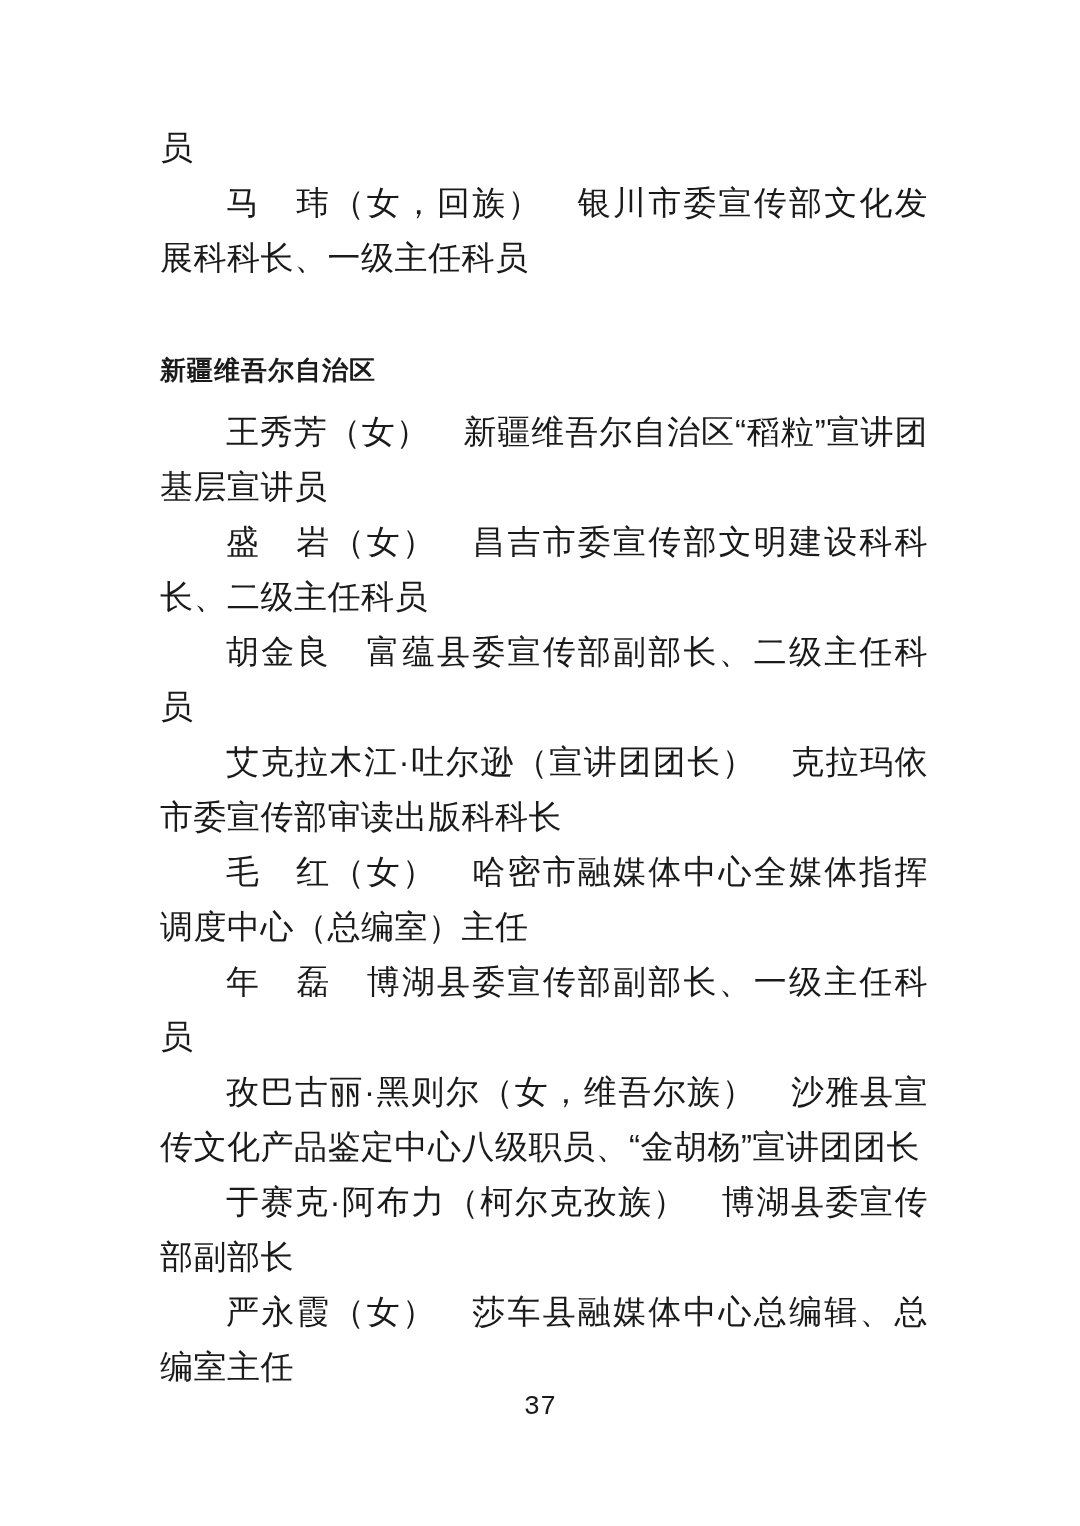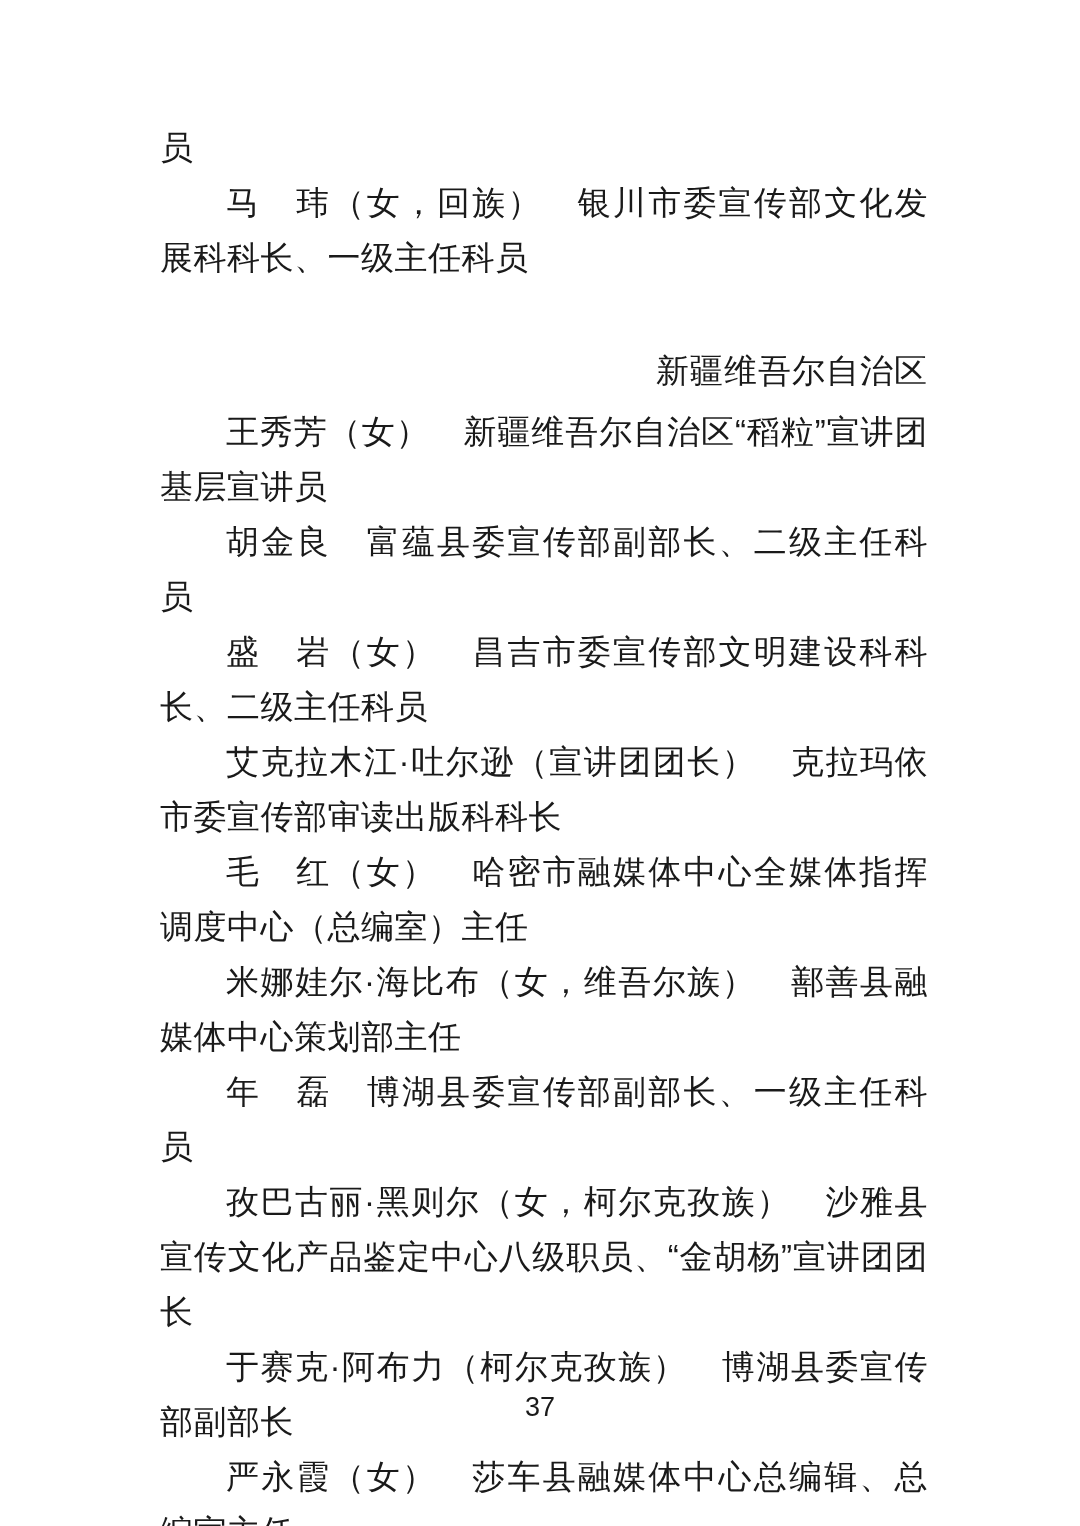--- a/index.html
+++ b/index.html
@@ -30,59 +30,58 @@
     text-align: justify;
     text-justify: inter-ideograph;
     margin: 0;
     white-space: pre-wrap;
     word-break: break-all;
   }
   .indent {
     text-indent: 66px;
   }
   .section-title {
-    font-size: 33px;
+    font-size: 26px;
     line-height: 55px;
-    font-weight: normal;
-    text-align: right;
+    font-weight: bold;
+    text-align: left;
     margin: 0;
     letter-spacing: 1px;
   }
   .spacer-before-title {
     height: 58px;
   }
   .spacer-after-title {
     height: 6px;
   }
   .page-number {
     position: absolute;
     left: 0;
     right: 0;
     top: 1392px;
     text-align: center;
     font-size: 27px;
     color: #1a1a1a;
-    font-family: Liberation Sans, sans-serif;
+    font-family: Liberation Mono, monospace;
   }
 </style>
 </head>
 <body>
 
 <div class="page">
   <div class="content">
       <div class="para">员</div>
       <div class="para indent">马　玮（女，回族）　银川市委宣传部文化发展科科长、一级主任科员</div>
       <div class="spacer-before-title"></div>
       <div class="section-title">新疆维吾尔自治区</div>
       <div class="spacer-after-title"></div>
       <div class="para indent">王秀芳（女）　新疆维吾尔自治区“稻粒”宣讲团基层宣讲员</div>
+      <div class="para indent">盛　岩（女）　昌吉市委宣传部文明建设科科长、二级主任科员</div>
       <div class="para indent">胡金良　富蕴县委宣传部副部长、二级主任科员</div>
-      <div class="para indent">盛　岩（女）　昌吉市委宣传部文明建设科科长、二级主任科员</div>
       <div class="para indent">艾克拉木江·吐尔逊（宣讲团团长）　克拉玛依市委宣传部审读出版科科长</div>
       <div class="para indent">毛　红（女）　哈密市融媒体中心全媒体指挥调度中心（总编室）主任</div>
-      <div class="para indent">米娜娃尔·海比布（女，维吾尔族）　鄯善县融媒体中心策划部主任</div>
       <div class="para indent">年　磊　博湖县委宣传部副部长、一级主任科员</div>
-      <div class="para indent">孜巴古丽·黑则尔（女，柯尔克孜族）　沙雅县宣传文化产品鉴定中心八级职员、“金胡杨”宣讲团团长</div>
+      <div class="para indent">孜巴古丽·黑则尔（女，维吾尔族）　沙雅县宣传文化产品鉴定中心八级职员、“金胡杨”宣讲团团长</div>
       <div class="para indent">于赛克·阿布力（柯尔克孜族）　博湖县委宣传部副部长</div>
       <div class="para indent">严永霞（女）　莎车县融媒体中心总编辑、总编室主任</div>
     </div>
   <div class="page-number">37</div>
 </div>
 
 </body></html>

